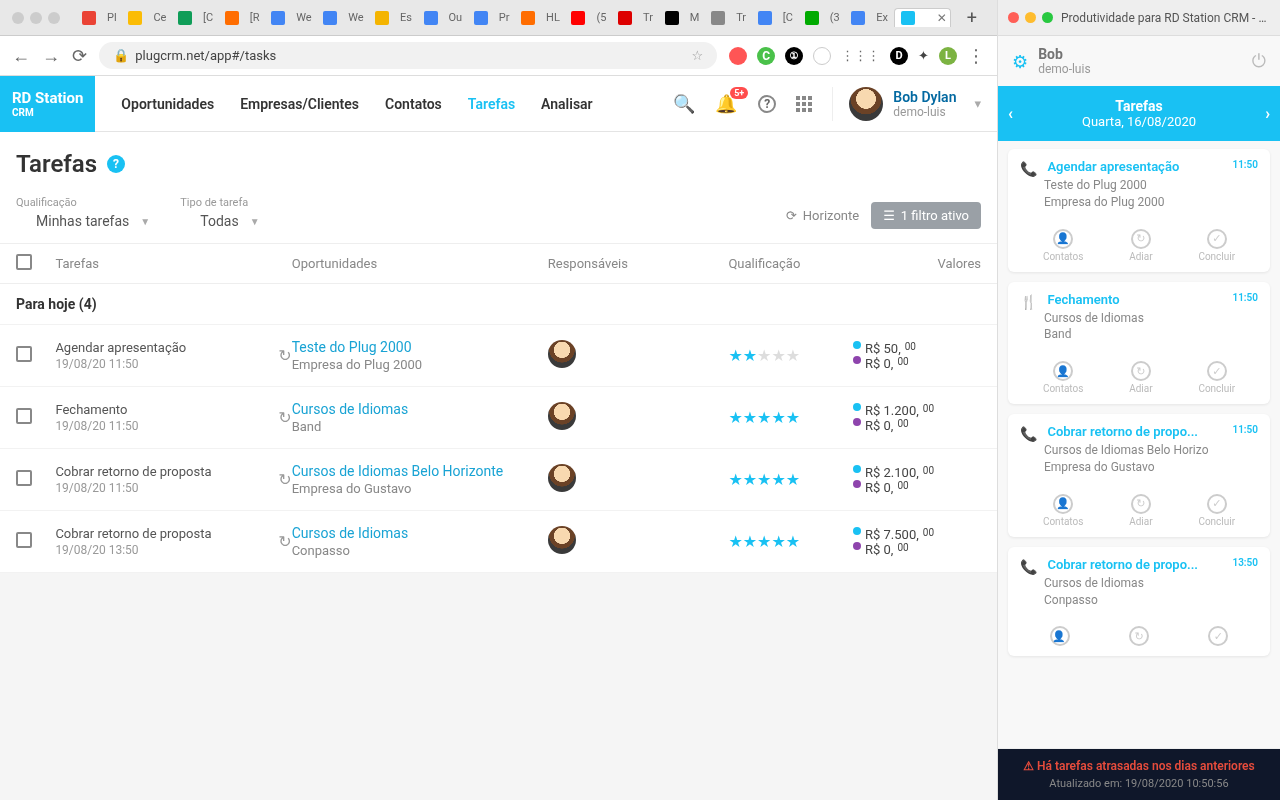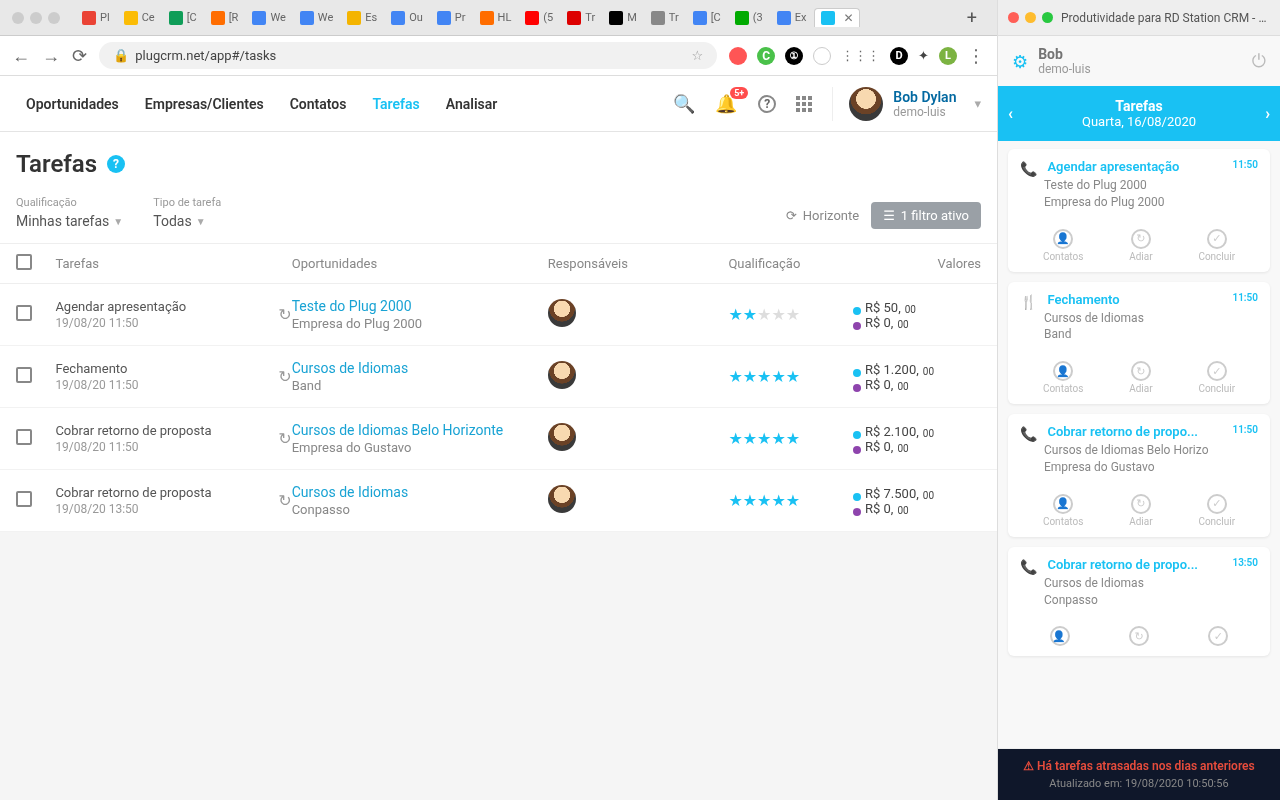--- a/index.html
+++ b/index.html
@@ -6,21 +6,21 @@
 body { font-family: -apple-system, BlinkMacSystemFont, "Segoe UI", Roboto, sans-serif; font-size: 13px; color: #333; background: #fff; overflow: hidden; }
 .app { display: flex; width: 1280px; height: 800px; }
 .main-area { flex: 1; min-width: 0; background: #fff; display: flex; flex-direction: column; }
 .side-panel { width: 283px; background: #f8f8f8; display: flex; flex-direction: column; border-left: 1px solid #ddd; }
 
 
 .mac-bar { height: 36px; background: #e8e8e8; display: flex; align-items: center; padding: 0 12px; gap: 8px; border-bottom: 1px solid #ccc; }
 .traffic { display: flex; gap: 6px; }
 .tl { width: 12px; height: 12px; border-radius: 50%; background: #ccc; }
 .tabs-row { flex: 1; display: flex; gap: 2px; overflow: hidden; margin-left: 8px; }
-.btab { display: flex; align-items: center; gap: 4px; font-size: 11px; color: #666; padding: 0 6px; max-width: 58px; overflow: hidden; white-space: nowrap; }
+.btab { display: flex; align-items: center; gap: 11px; font-size: 11px; color: #666; padding: 0 6px; max-width: 58px; overflow: hidden; white-space: nowrap; }
 .btab .favicon { width: 14px; height: 14px; border-radius: 2px; display: inline-block; flex-shrink: 0; }
 .btab.active { background: #fff; border: 1px solid #ccc; border-bottom: none; border-radius: 4px 4px 0 0; padding: 2px 6px; }
 .btab.active .close { font-size: 12px; color: #777; }
 .newtab { font-size: 18px; color: #555; padding: 0 8px; cursor: pointer; }
 
 
 .btoolbar { height: 40px; display: flex; align-items: center; padding: 0 12px; gap: 12px; border-bottom: 1px solid #ddd; background: #fff; }
 .navbtn { color: #666; font-size: 18px; cursor: pointer; }
 .url { flex: 1; display: flex; align-items: center; gap: 6px; background: #f1f1f1; border-radius: 20px; padding: 6px 14px; font-size: 13px; color: #444; }
 .url .lock { color: #555; }
@@ -48,21 +48,21 @@
 .dd { color: #aaa; margin-left: 8px; }
 
 
 .pgtitle { padding: 18px 16px; font-size: 24px; font-weight: 600; color: #333; display: flex; align-items: center; gap: 10px; }
 .helpq { width: 18px; height: 18px; border-radius: 50%; background: #19c1f3; color: #fff; font-size: 12px; display: inline-flex; align-items: center; justify-content: center; font-weight: 700; }
 
 
 .filters { display: flex; align-items: flex-end; padding: 0 16px 14px; gap: 30px; border-bottom: 1px solid #eee; }
 .fgroup { display: flex; flex-direction: column; gap: 4px; }
 .fgroup label { font-size: 11px; color: #999; }
-.fgroup .select { font-size: 14px; color: #555; display: flex; align-items: center; gap: 4px; cursor: pointer; }
+.fgroup .select { font-size: 14px; color: #555; display: flex; align-items: center; gap: 11px; cursor: pointer; margin-left: 20px; }
 .fgroup .caret { color: #aaa; font-size: 10px; }
 .factions { margin-left: auto; display: flex; align-items: center; gap: 12px; }
 .reload { color: #888; font-size: 13px; cursor: pointer; display: flex; align-items: center; gap: 6px; }
 .filterchip { background: #9aa0a6; color: #fff; padding: 6px 12px; border-radius: 4px; font-size: 13px; display: flex; align-items: center; gap: 6px; cursor: pointer; }
 
 
 .thead { display: flex; align-items: center; padding: 10px 16px; border-bottom: 1px solid #eee; color: #888; font-size: 13px; }
 .colchk { width: 40px; }
 .coltask { width: 240px; }
 .colopp { width: 260px; }
@@ -77,21 +77,21 @@
 .taskdate { color: #999; font-size: 12px; margin-top: 2px; }
 .histico { color: #999; font-size: 16px; cursor: pointer; }
 .oppcell { width: 260px; }
 .oppname { color: #19a3d4; font-size: 14px; }
 .oppco { color: #888; font-size: 13px; margin-top: 2px; }
 .respcell { width: 140px; }
 .qualcell { width: 160px; text-align: center; }
 .star { color: #ddd; font-size: 16px; }
 .star.on { color: #19c1f3; }
 .valcell { width: 140px; text-align: left; padding-left: 10px; }
-.valline { font-size: 13px; color: #444; display: flex; align-items: flex-end; gap: 4px; }
+.valline { font-size: 13px; color: #444; display: flex; align-items: flex-start; gap: 4px; }
 .dot { width: 8px; height: 8px; border-radius: 50%; display: inline-block; }
 .dot.blue { background: #19c1f3; }
 .dot.purple { background: #8e44ad; }
 .cents { font-size: 10px; vertical-align: super; }
 .main-wrap { position: relative; flex: 1; background: #f5f5f5; }
 .main-wrap .content { background: #fff; }
 
 
 .sp-titlebar { height: 36px; display: flex; align-items: center; padding: 0 10px; gap: 8px; border-bottom: 1px solid #ddd; background: #eee; }
 .sp-tl { display: flex; gap: 6px; }
@@ -229,20 +229,24 @@
         <span class="exticon" style="background:#fff;border:1px solid #ccc"></span>
         <span style="color:#666">⋮⋮⋮</span>
         <span class="exticon" style="background:#000;color:#fff;text-align:center;line-height:18px;font-size:11px;font-weight:700">D</span>
         <span style="color:#444">✦</span>
         <span class="exticon" style="background:#7cb342;color:#fff;text-align:center;line-height:18px;font-size:11px;font-weight:700">L</span>
         <span class="navbtn">⋮</span>
       </div>
     </div>
 
     <div class="apphead">
+      <div class="logo">
+        <span class="ln1">RD Station</span>
+        <span class="ln2">CRM</span>
+      </div>
       <div class="topnav" id="topnav">
           <a>Oportunidades</a>
           <a>Empresas/Clientes</a>
           <a>Contatos</a>
           <a class="active">Tarefas</a>
           <a>Analisar</a>
         </div>
       <div class="headactions">
         <span class="hico">🔍</span>
         <span class="hico">🔔<span class="badge5">5+</span></span>
@@ -303,20 +307,21 @@
           </div>
         </div>
         <div class="thead">
           <div class="colchk"><span class="chk"></span></div>
           <div class="coltask">Tarefas</div>
           <div class="colopp">Oportunidades</div>
           <div class="colresp">Responsáveis</div>
           <div class="colqual">Qualificação</div>
           <div class="colval">Valores</div>
         </div>
+        <div class="grouph">Para hoje (4)</div>
         <div id="rows">
             <div class="trow">
     <div class="colchk"><span class="chk"></span></div>
     <div class="taskcell">
       <div>
         <div class="taskname">Agendar apresentação</div>
         <div class="taskdate">19/08/20 11:50</div>
       </div>
       <span class="histico" style="margin-left:auto">↻</span>
     </div>

